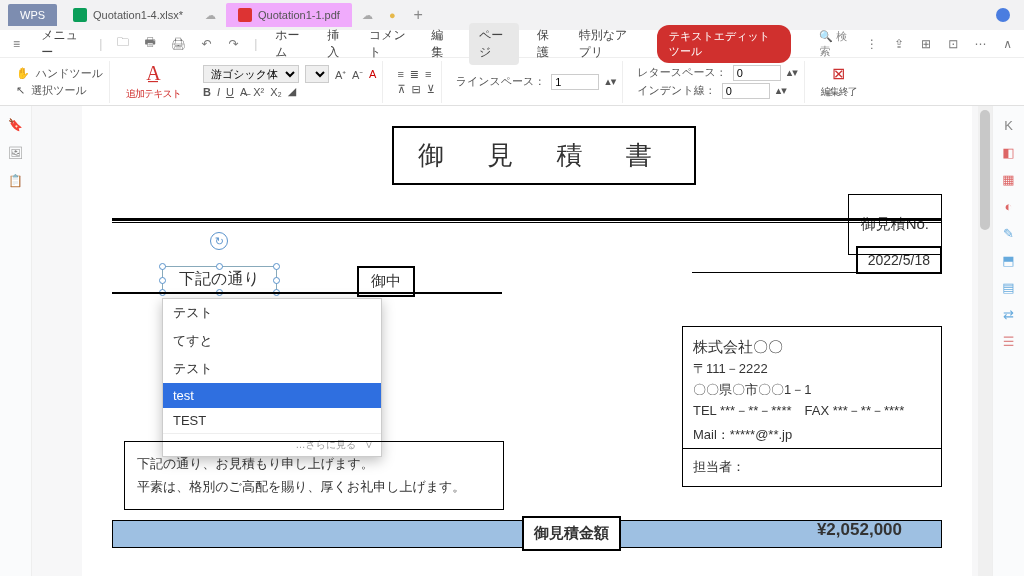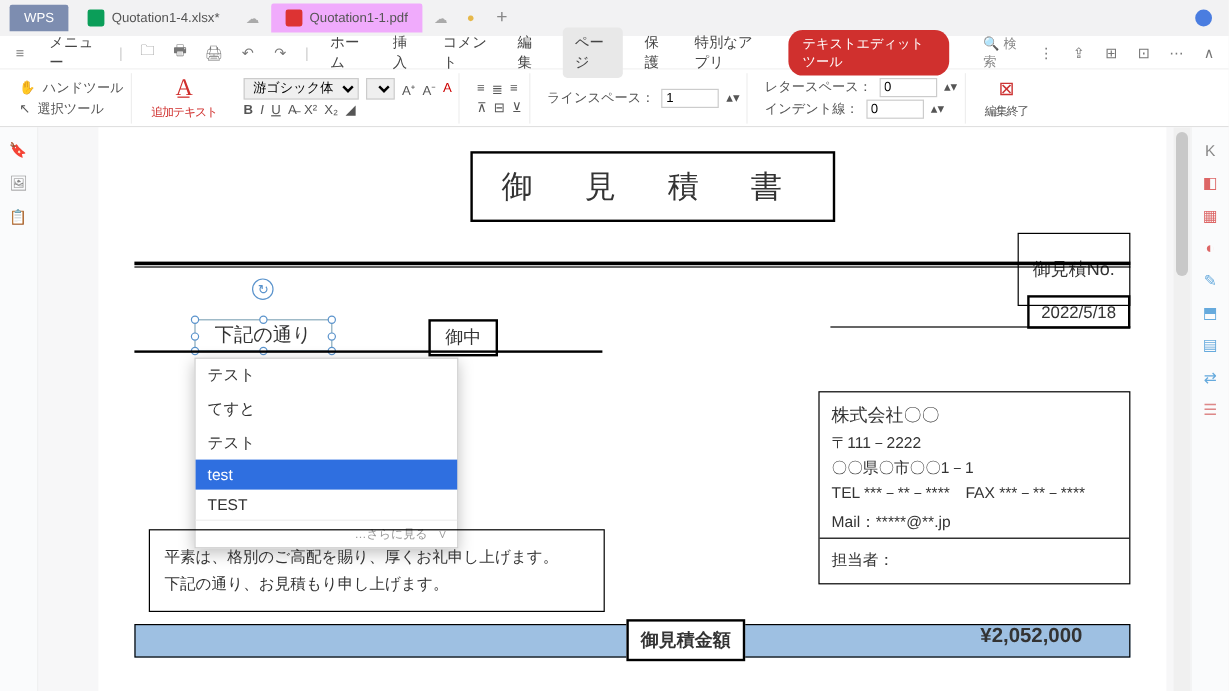--- a/index.html
+++ b/index.html
@@ -219,22 +219,22 @@
       <div class="company">
         <div style="font-size:15px">株式会社〇〇</div>
         <div>〒111－2222</div>
         <div>〇〇県〇市〇〇1－1</div>
         <div>TEL  ***－**－****　FAX  ***－**－****</div>
         <div class="line">Mail：*****@**.jp</div>
         <div style="padding-top:6px">担当者：</div>
       </div>
 
       <div class="greet">
+        <div>下記の通り、お見積もり申し上げます。</div>
         <div>平素は、格別のご高配を賜り、厚くお礼申し上げます。</div>
-        <div>下記の通り、お見積もり申し上げます。</div>
       </div>
 
       <div class="totalbar"></div>
       <div class="total-label">御見積金額</div>
       <div class="total-amt">¥2,052,000</div>
     </div>
     <div class="sb">
         <div class="th"></div>
       </div>
   </div>

